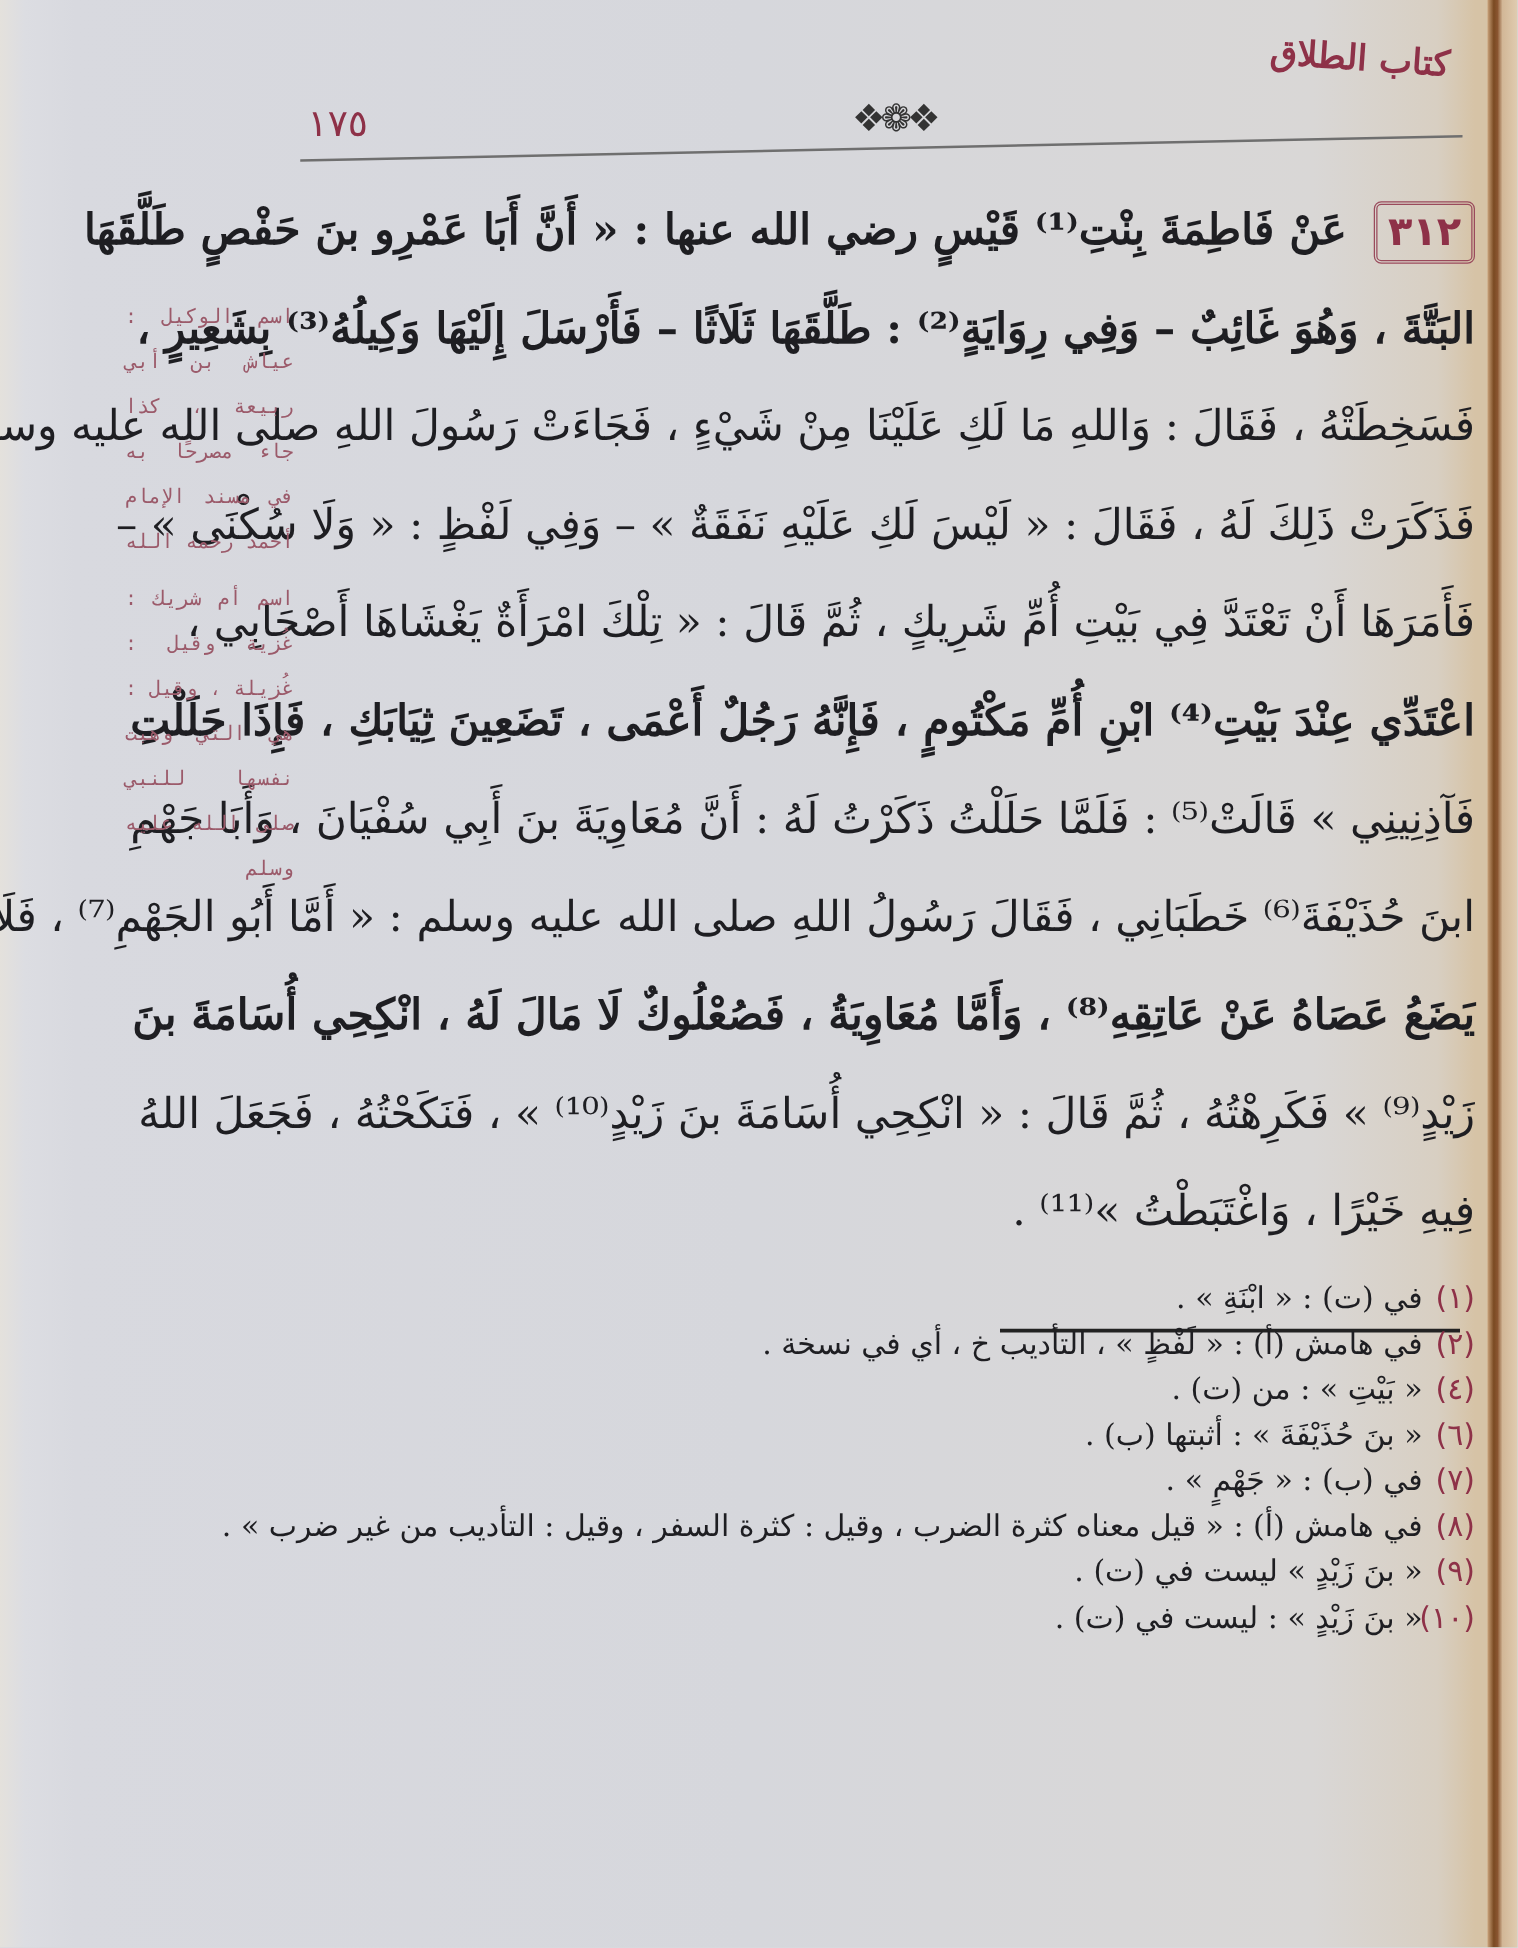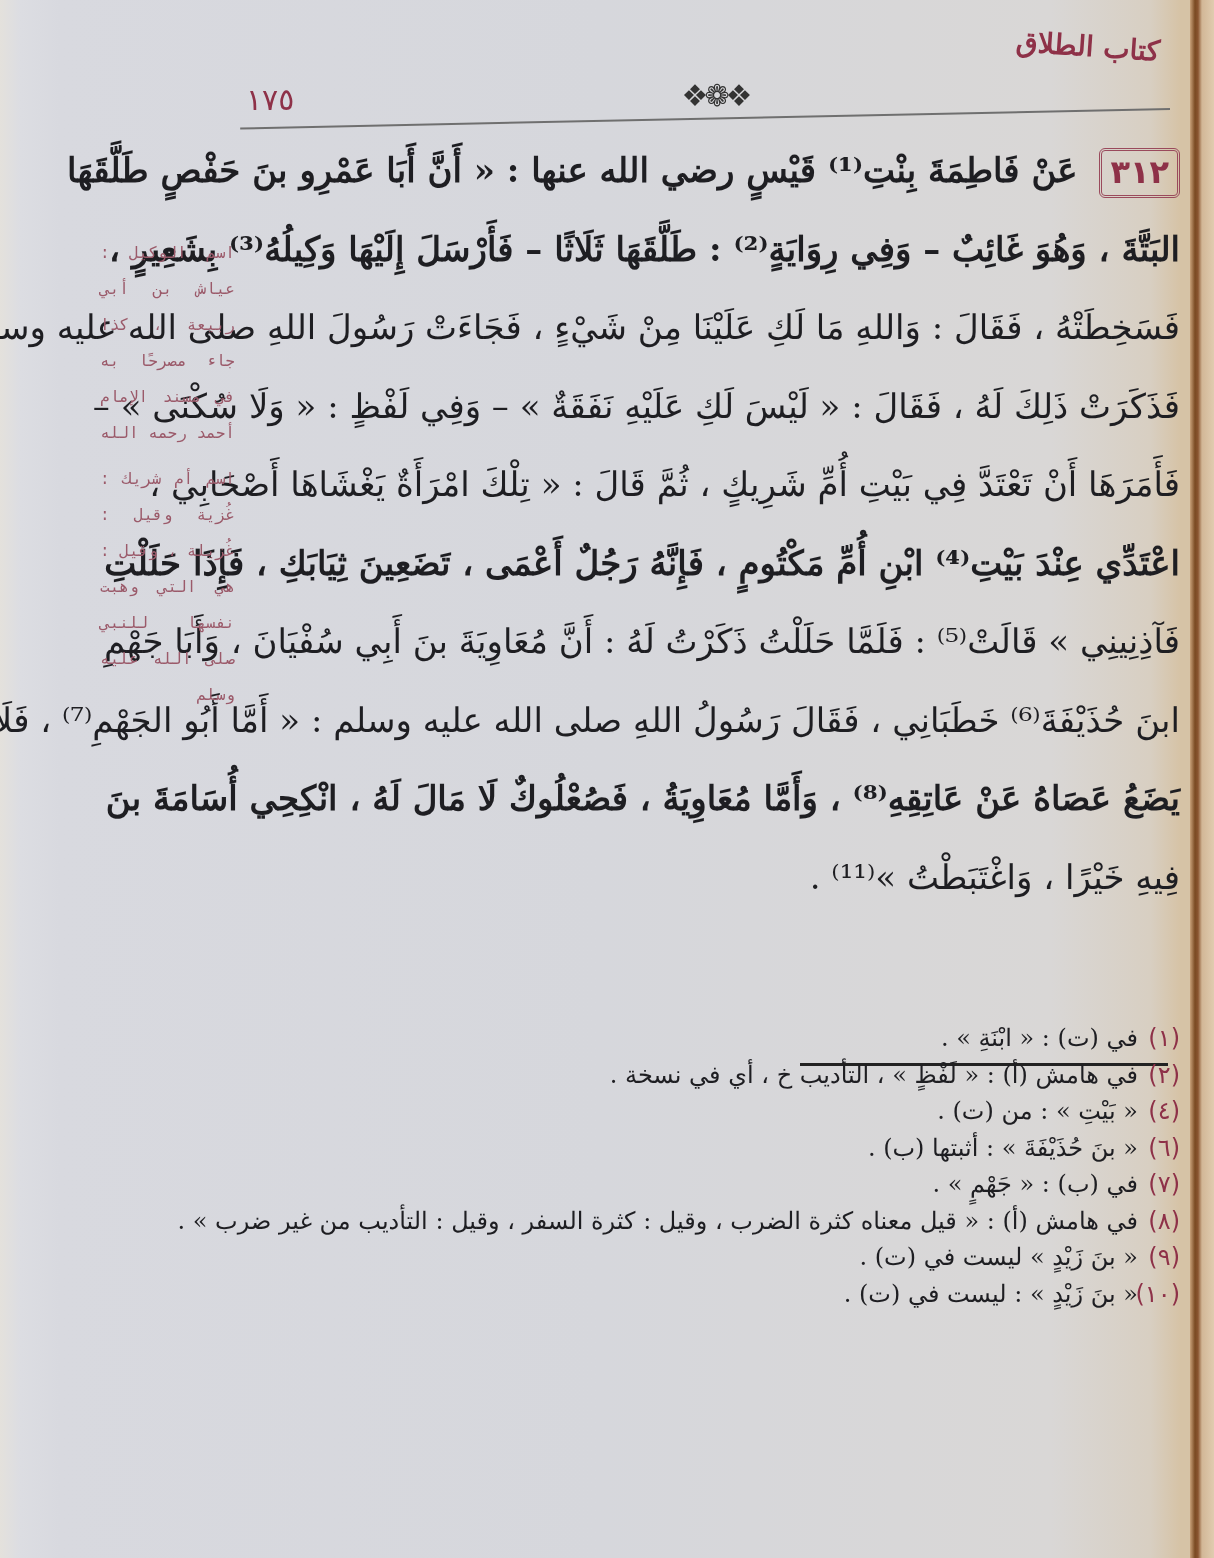--- a/index.html
+++ b/index.html
@@ -34,21 +34,21 @@
       position: absolute; left: 0px; top: 78px; width: 930px; height: 2px;
       background: #6f6f6f;
       transform: rotate(-1.2deg); transform-origin: right center;
     }
     .ornament {
       position: absolute; left: 420px; top: 45px; width: 110px; height: 40px;
       display: flex; align-items: center; justify-content: center;
       font-size: 30px; color: #333; letter-spacing: -4px;
     }
     .body-text {
-      position: absolute; left: 230px; top: 131px; width: 950px;
+      position: absolute; left: 230px; top: 145px; width: 950px;
       direction: rtl; text-align: justify;
     }
     .line {
       height: 78.5px; line-height: 78.5px;
       font-size: 34px; color: #1e1e22; white-space: nowrap;
       display: flex; justify-content: space-between; flex-direction: row;
     }
     .line span.seg { display: inline-block; }
     .bold { font-weight: bold; }
     .num-box {
@@ -116,20 +116,23 @@
     <div class="line">
         <span class="seg">فَآذِنِينِي » قَالَتْ⁽⁵⁾ : فَلَمَّا حَلَلْتُ ذَكَرْتُ لَهُ : أَنَّ مُعَاوِيَةَ بنَ أَبِي سُفْيَانَ ، وَأَبَا جَهْمِ</span>
       </div>
     <div class="line">
         <span class="seg">ابنَ حُذَيْفَةَ⁽⁶⁾ خَطَبَانِي ، فَقَالَ رَسُولُ اللهِ صلى الله عليه وسلم : « أَمَّا أَبُو الجَهْمِ⁽⁷⁾ ، فَلَا</span>
       </div>
     <div class="line bold">
         <span class="seg">يَضَعُ عَصَاهُ عَنْ عَاتِقِهِ⁽⁸⁾ ، وَأَمَّا مُعَاوِيَةُ ، فَصُعْلُوكٌ لَا مَالَ لَهُ ، انْكِحِي أُسَامَةَ بنَ</span>
       </div>
     <div class="line">
+        <span class="seg">زَيْدٍ⁽⁹⁾ » فَكَرِهْتُهُ ، ثُمَّ قَالَ : « انْكِحِي أُسَامَةَ بنَ زَيْدٍ⁽¹⁰⁾ » ، فَنَكَحْتُهُ ، فَجَعَلَ اللهُ</span>
+      </div>
+    <div class="line">
         <span class="seg">فِيهِ خَيْرًا ، وَاغْتَبَطْتُ »⁽¹¹⁾ .</span>
       </div>
   </div>
 
   <div class="side-note" style="top:236px;">اسم الوكيل : عياش بن أبي ربيعة ، كذا جاء مصرحًا به في مسند الإمام أحمد رحمه الله</div>
   <div class="side-note" style="top:462px;">اسم أم شريك : غُزية وقيل : غُزيلة ، وقيل : هي التي وهبت نفسها للنبي صلى الله عليه وسلم</div>
 
   <div class="footnote-rule"></div>
 
   <div class="footnotes">

